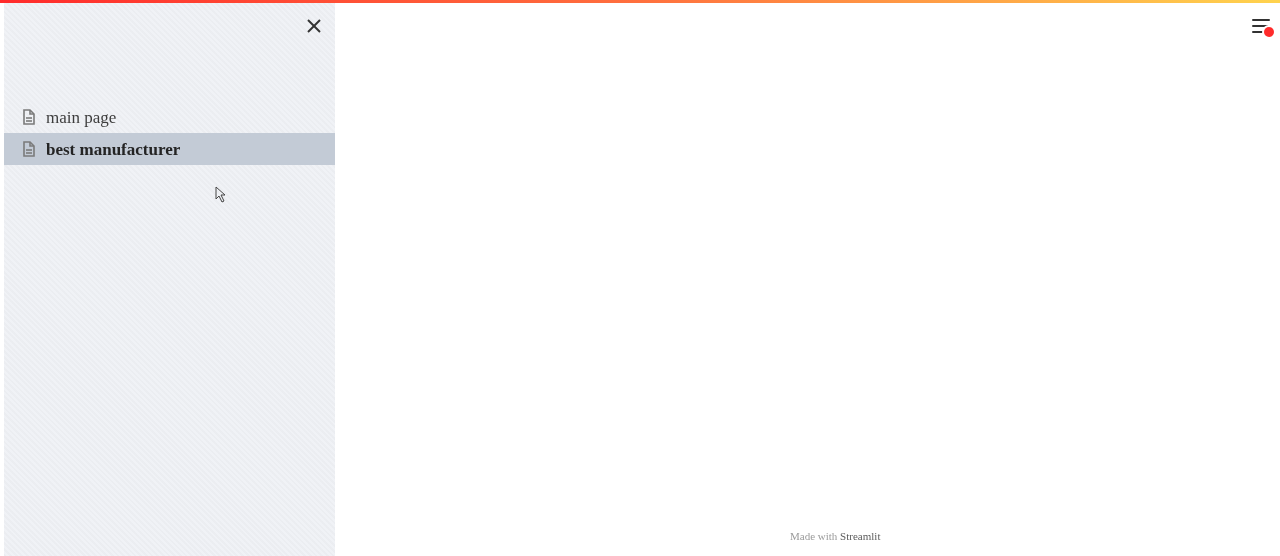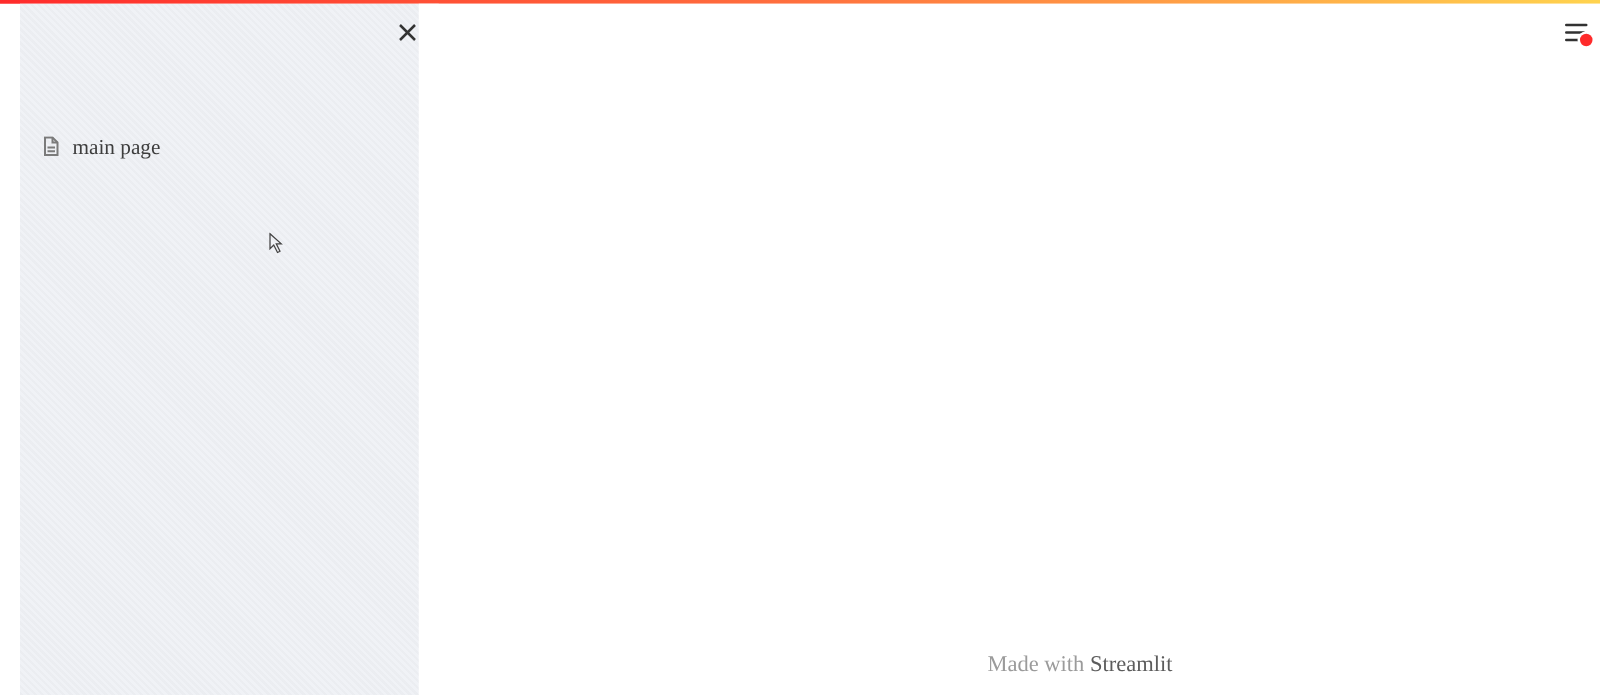--- a/index.html
+++ b/index.html
@@ -18,21 +18,21 @@
   }
   *{box-sizing:border-box;margin:0;padding:0;font-family:"Source Serif Pro","Georgia",serif;}
   html,body{width:1280px;height:556px;overflow:hidden;background:#ffffff;}
   
   .topbar{
     position:absolute;left:0;top:0;width:100%;height:3px;
     background:linear-gradient(90deg,var(--gradient-stop0) 0%,var(--gradient-stop1) 50%,var(--gradient-stop2) 100%);
   }
   
   .sidebar{
-    position:absolute;left:16px;top:3px;width:var(--sidebar-w);height:calc(100% - 3px);
+    position:absolute;left:4px;top:3px;width:var(--sidebar-w);height:calc(100% - 3px);
     background:var(--sidebar-bg);
     
     background-image:repeating-linear-gradient(45deg, rgba(0,0,0,0.02) 0 2px, transparent 2px 4px);
     padding-left:28px;
   }
   .close-wrap{
     position:absolute;right:12px;top:12px;width:26px;height:26px;display:flex;align-items:center;justify-content:center;cursor:pointer;
   }
   .close-wrap svg{width:16px;height:16px;stroke:#333;stroke-width:2;}
   .nav{
@@ -56,21 +56,21 @@
   .hamburger{display:flex;flex-direction:column;justify-content:space-between;width:18px;height:14px;cursor:pointer;}
   .hamburger div{height:2px;background:#323232;border-radius:1px;}
   .hamburger div:nth-child(2){width:90%;}
   .hamburger div:nth-child(3){width:75%;}
   .running-dot{
     position:absolute;right:-4px;top:8px;width:10px;height:10px;border-radius:50%;
     background:var(--accent-red);box-shadow:0 0 0 2px #fff;
   }
   
   .footer{
-    position:absolute;left:455px;bottom:14px;font-size:18px;color:var(--grey-text-light);text-align:center;
+    position:absolute;left:455px;bottom:14px;font-size:11px;color:var(--grey-text-light);text-align:center;
   }
   .footer .brand{color:var(--grey-text);}
   
   .cursor{
     position:absolute;left:var(--cursor-x);top:var(--cursor-y);width:16px;height:20px;pointer-events:none;
   }
   .cursor svg{width:16px;height:20px;}
 </style>
 </head>
 <body>
@@ -92,20 +92,31 @@
       <span class="file-icon">
         <svg viewBox="0 0 14 16">
             <path d="M2 1h6l4 4v10H2z"></path>
             <path d="M8 1v4h4"></path>
             <line x1="4" y1="9" x2="10" y2="9"></line>
             <line x1="4" y1="12" x2="10" y2="12"></line>
           </svg>
       </span>
       <span>main page</span>
     </div>
+    <div class="nav-item selected">
+      <span class="file-icon">
+        <svg viewBox="0 0 14 16">
+            <path d="M2 1h6l4 4v10H2z"></path>
+            <path d="M8 1v4h4"></path>
+            <line x1="4" y1="9" x2="10" y2="9"></line>
+            <line x1="4" y1="12" x2="10" y2="12"></line>
+          </svg>
+      </span>
+      <span>best manufacturer</span>
+    </div>
   </nav>
 </div>
 
 <div class="main">
   <div class="topright">
     <div class="hamburger">
       <div></div>
         <div></div>
         <div></div>
     </div>

